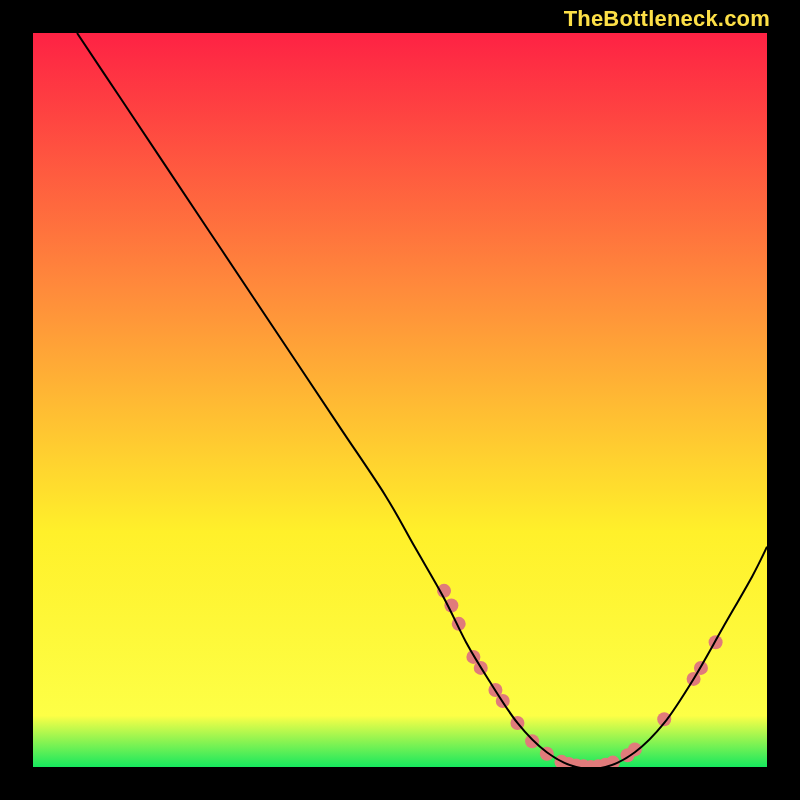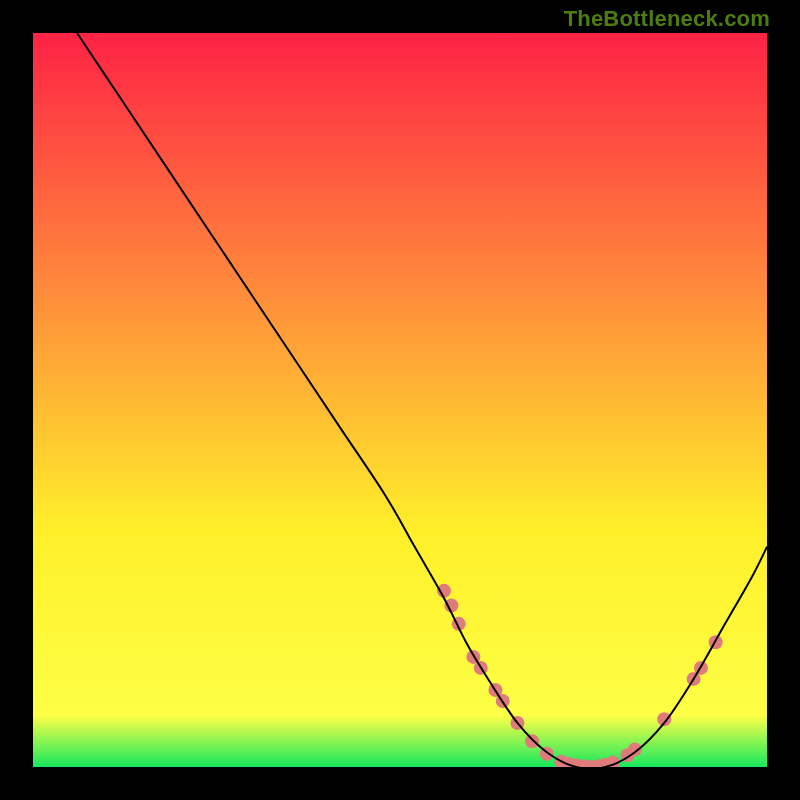--- a/index.html
+++ b/index.html
@@ -26,21 +26,21 @@
     height: 734px;
     overflow: hidden;
   }
   .watermark {
     position: absolute;
     top: 6px;
     right: 30px;
     font-family: Arial, Helvetica, sans-serif;
     font-size: 22px;
     font-weight: 700;
-    color: #4d7c0f;
+    color: #fde047;
     letter-spacing: 0.2px;
   }
   svg {
     display: block;
   }
 </style>
 </head>
 <body>
 
 <div class="frame">

